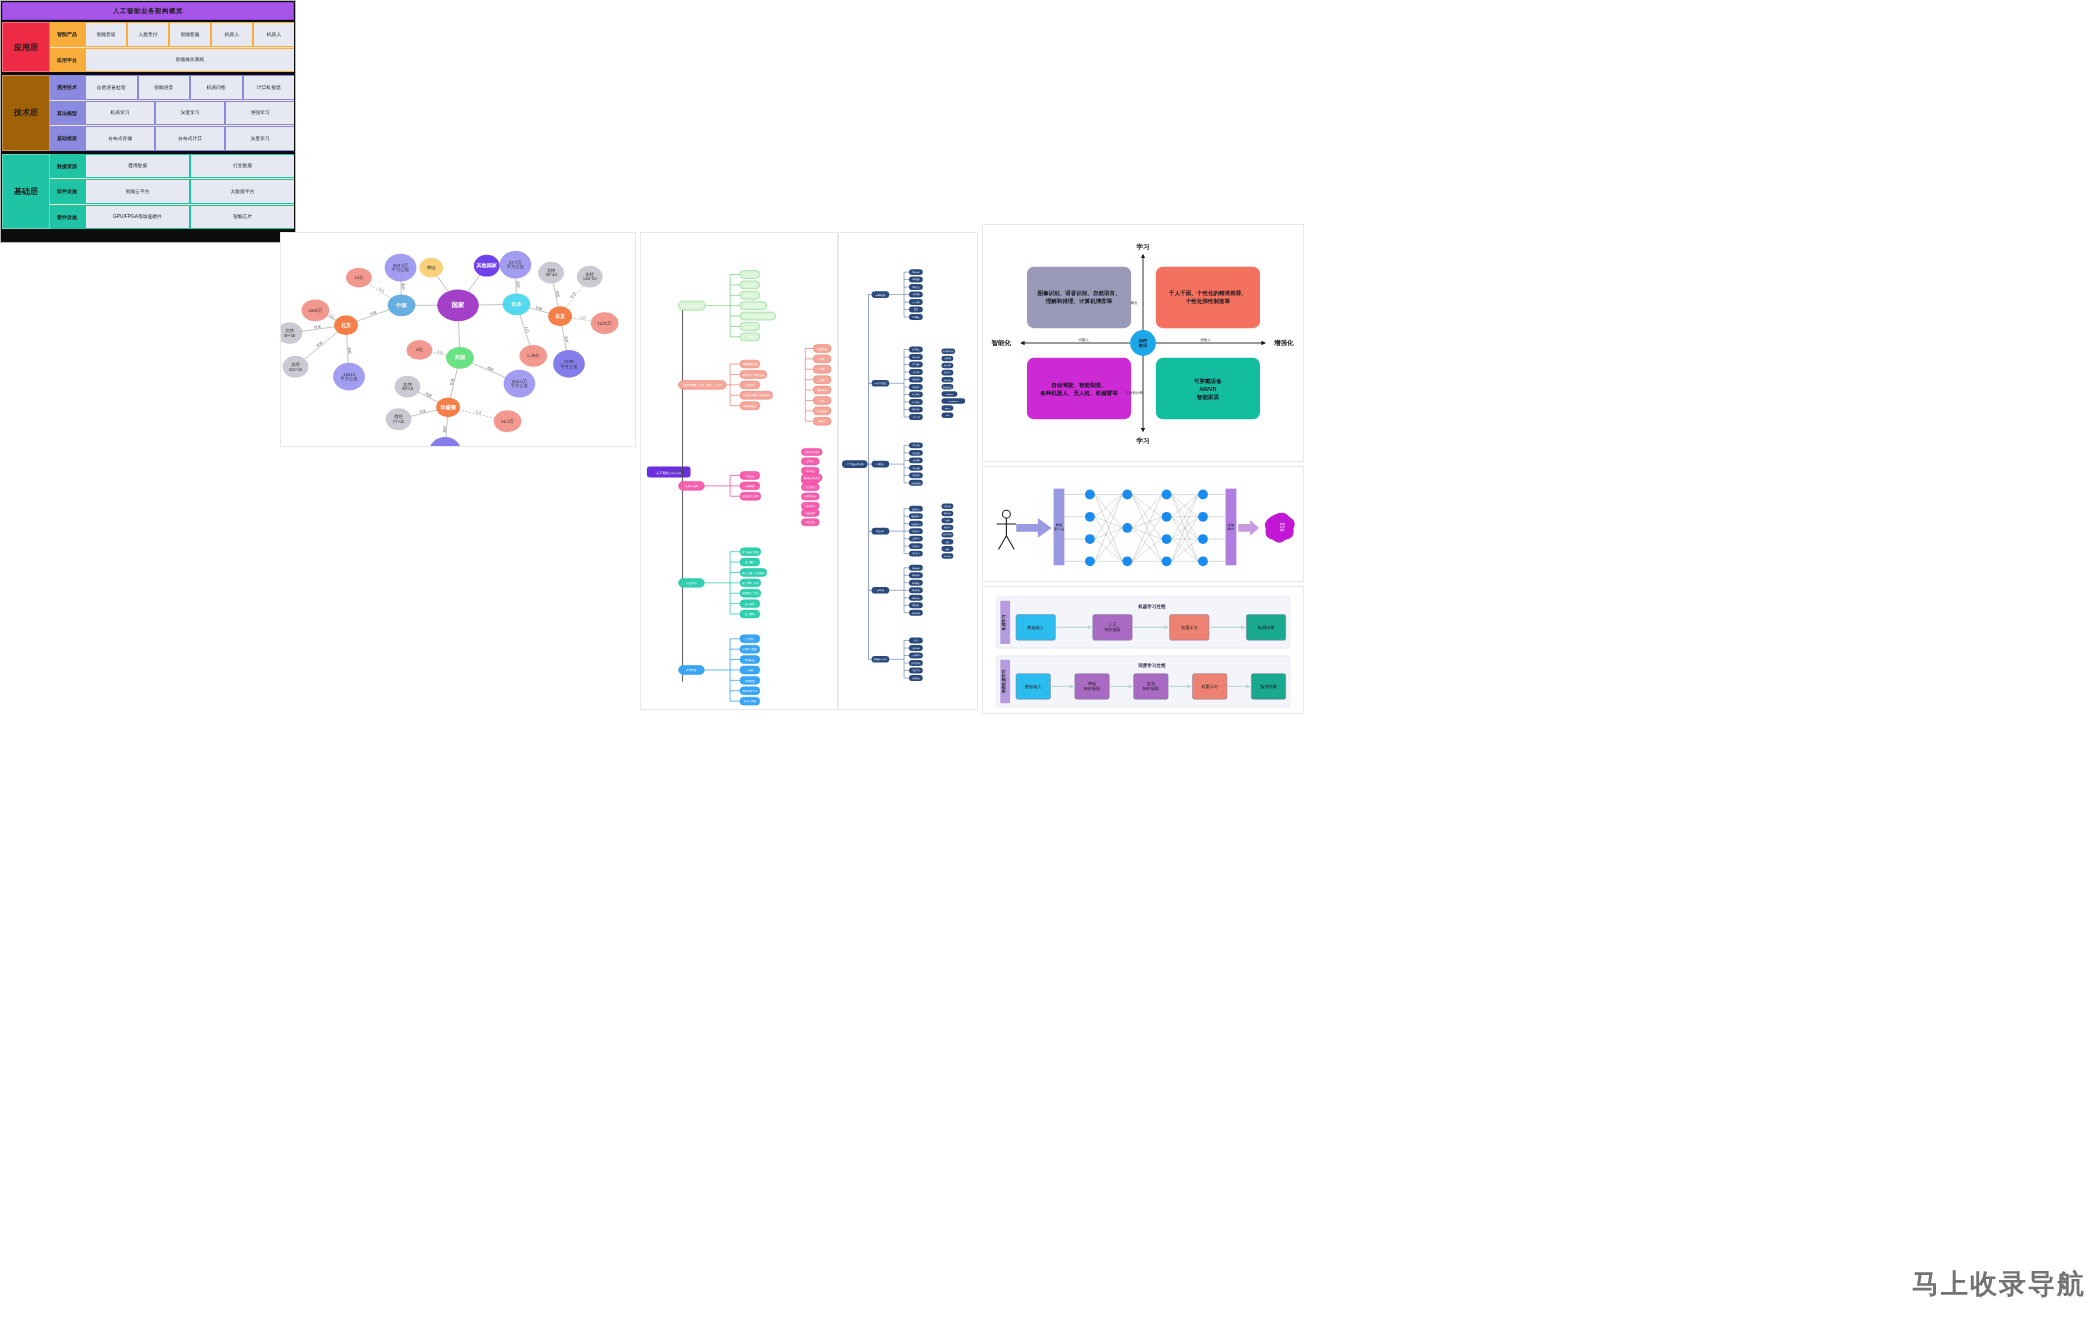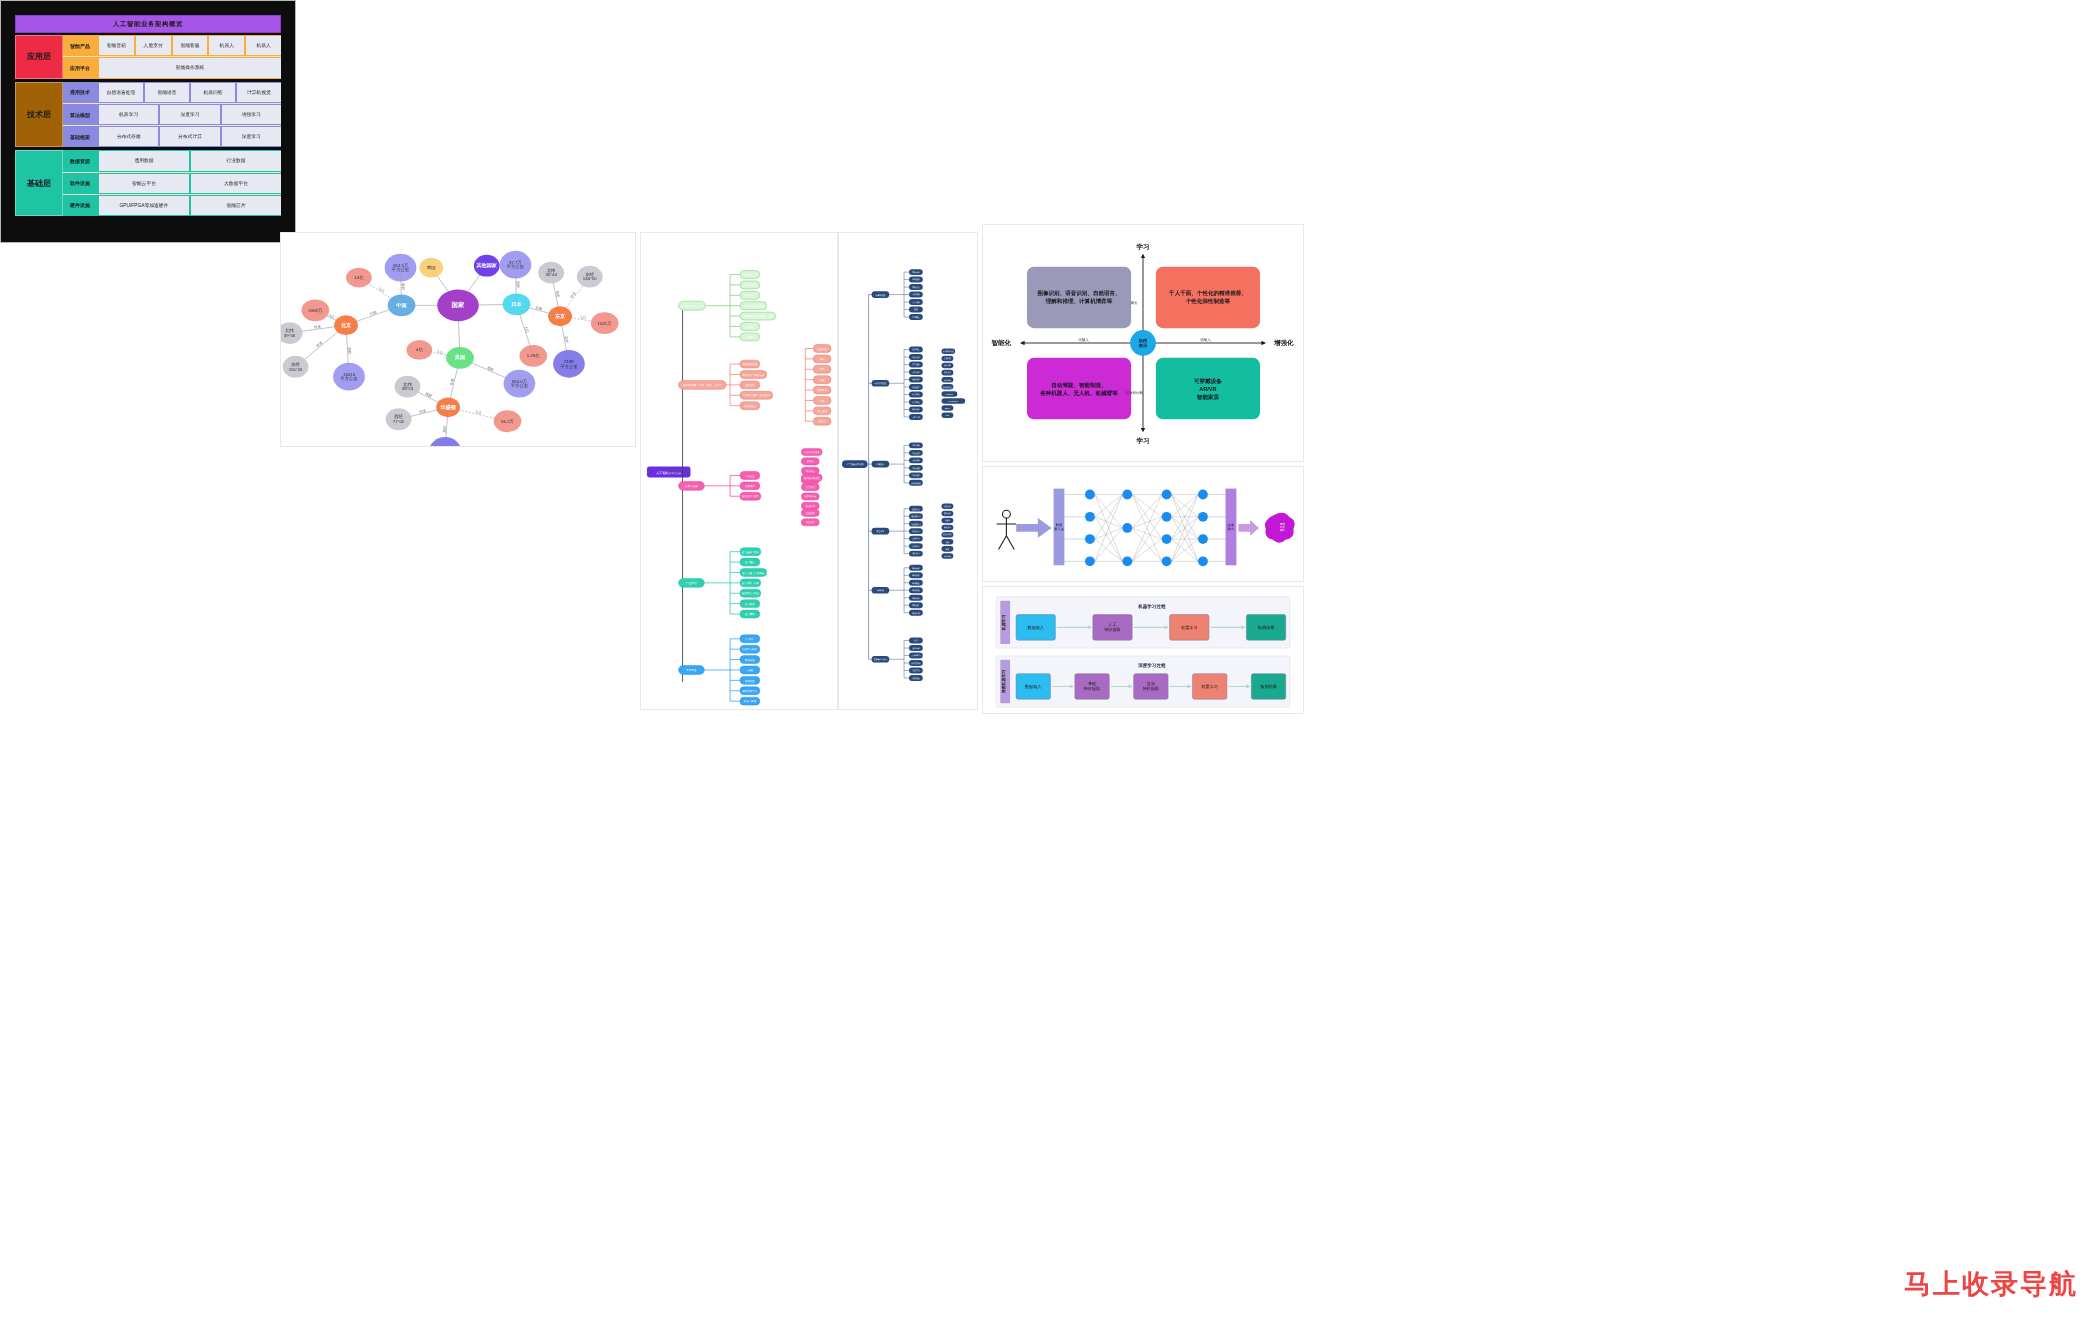--- a/index.html
+++ b/index.html
@@ -43,21 +43,21 @@
   
   #arch-panel {
     left: 310px; top: 466px; width: 296px; height: 243px;
     border: none; background: transparent;
   }
   #arch-table {
     width: 100%; height: 100%;
     background: #0d0d0d;
     border: 1px solid #b8b8b8;
     display: flex; flex-direction: column;
-    padding: 14px;
+    padding: 1px;
   }
   .arch-title {
     background: #a754e8;
     color: #1b1b1b;
     font-size: 6.4px;
     text-align: center;
     padding: 4px 0 3px 0;
     font-weight: bold;
     letter-spacing: 0.6px;
     border: 1px solid #8a3fd0;
@@ -113,22 +113,22 @@
 
   
   #flow-panel { left: 982px; top: 586px; width: 322px; height: 128px; }
   #flow-svg { display:block; width:100%; height:100%; }
   .flow-title { font-size: 4.6px; fill: #26264a; text-anchor: middle; font-weight: bold; }
   .flow-cell-text { font-size: 4.2px; fill: #1b1b1b; text-anchor: middle; }
   .flow-sidelabel { font-size: 4px; fill: #1b1b1b; text-anchor: middle; font-weight: bold; }
 
   
   #watermark {
-    position: absolute; right: 22px; bottom: 18px;
-    font-size: 27px; font-weight: bold; color: #ef4444;
+    position: absolute; right: 14px; bottom: 18px;
+    font-size: 27px; font-weight: bold; color: #737373;
     letter-spacing: 2px;
     font-family: "DejaVu Sans", sans-serif;
     white-space: nowrap;
     margin-left: 27px;
   }
 </style>
 </head>
 <body>
 
 <div id="stage">

